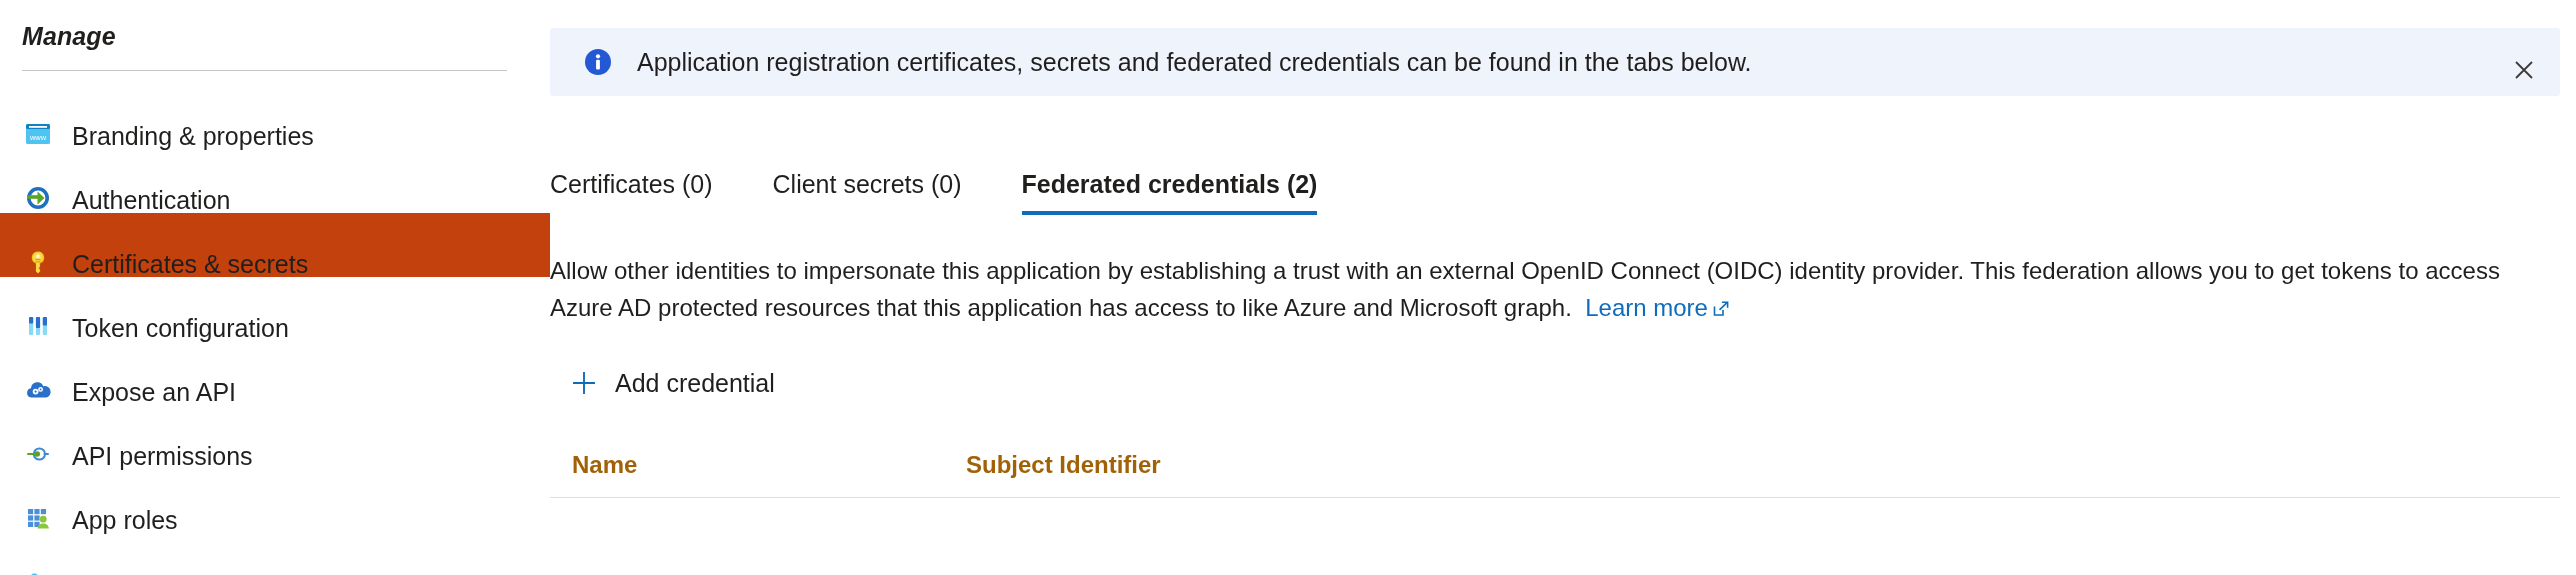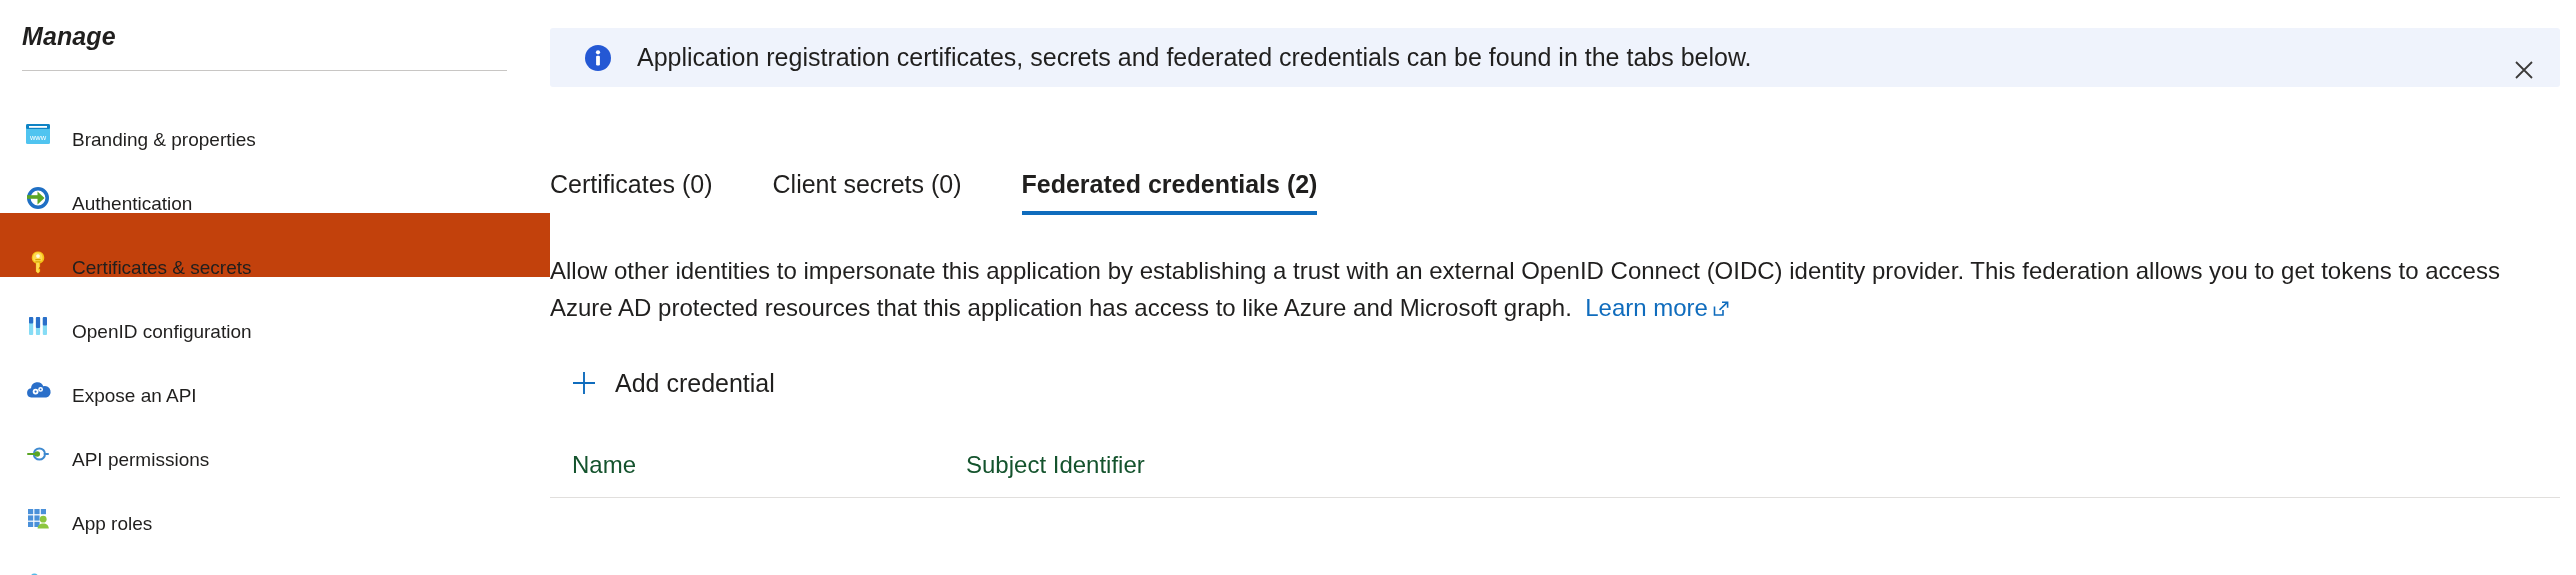--- a/index.html
+++ b/index.html
@@ -24,28 +24,28 @@
     height: 64px; display: flex; align-items: flex-end;
     padding-left: 23px; cursor: pointer;
   }
   .nav-item.selected { background: #c2410c; }
   .nav-icon {
     width: 30px; height: 30px; flex: 0 0 30px;
     display: flex; align-items: center; justify-content: center;
     margin-right: 19px;
   }
   .nav-icon svg { display: block; }
-  .nav-label { font-size: 19px; color: #201f1e; line-height: 1; }
+  .nav-label { font-size: 25px; color: #201f1e; line-height: 1; }
 
   
   .main { flex: 1 1 auto; position: relative; padding-left: 7px; }
 
   .info-banner {
     position: absolute; left: 0; top: 28px; right: 16px;
-    height: 59px; background: #eff3fc; border-radius: 3px;
+    height: 68px; background: #eff3fc; border-radius: 3px;
     display: flex; align-items: center;
   }
   .info-icon { margin-left: 31px; margin-right: 22px; flex: 0 0 auto; display:flex; }
   .info-text { font-size: 25px; color: #201f1e; }
   .banner-close {
     position: absolute; right: 0; top: 0; width: 72px; height: 84px;
     display: flex; align-items: center; justify-content: center;
     cursor: pointer;
   }
   .banner-close svg { display:block; }
@@ -72,21 +72,21 @@
 
   .add-credential {
     position: absolute; left: 20px; top: 369px;
     display: flex; align-items: flex-start; cursor: pointer;
   }
   .plus-icon { margin-right: 17px; display:flex; }
   .add-credential-label { font-size: 25px; color: #201f1e; }
 
   .table { position: absolute; left: 0; top: 440px; right: 16px; }
   .table-head { display: flex; padding: 0 0 0 22px; height: 50px; align-items: center; }
-  .th { font-size: 24px; font-weight: normal; color: #14532d; }
+  .th { font-size: 24px; font-weight: bold; color: #a16207; }
   .th.name { width: 394px; flex: 0 0 394px; }
   .th.subject { flex: 1 1 auto; }
   .table-rule { height: 1px; background: #e1dfdd; margin-top: 7px; }
   .empty-message {
     position: absolute; left: 0; top: 527px;
     font-size: 25px; color: #201f1e;
   }
 </style>
 </head>
 <body>
@@ -138,21 +138,21 @@
         <span class="nav-icon">
           <svg width="28" height="28" viewBox="0 0 28 28">
             <rect x="5" y="5" width="4.2" height="18" rx="1" fill="#86dcf5"></rect>
             <rect x="11.9" y="5" width="4.2" height="18" rx="1" fill="#86dcf5"></rect>
             <rect x="18.8" y="5" width="4.2" height="18" rx="1" fill="#86dcf5"></rect>
             <rect x="5" y="5" width="4.2" height="6.5" rx="1" fill="#2a6fc9"></rect>
             <rect x="11.9" y="5" width="4.2" height="11" rx="1" fill="#2a6fc9"></rect>
             <rect x="18.8" y="5" width="4.2" height="8.5" rx="1" fill="#2a6fc9"></rect>
           </svg>
         </span>
-        <span class="nav-label">OpenID configuration</span>
+        <span class="nav-label">Token configuration</span>
       </div>
 
       <div class="nav-item">
         <span class="nav-icon">
           <svg width="28" height="28" viewBox="0 0 28 28">
             <path d="M7.2 21.6A4.7 4.7 0 0 1 7 12.3a6.4 6.4 0 0 1 12.3-2.1 4.9 4.9 0 0 1 2.9 11.4z" fill="#2a6fc9"></path>
             <circle cx="11.6" cy="15.6" r="2.9" fill="#ffffff"></circle>
             <circle cx="11.6" cy="15.6" r="1.1" fill="#2a6fc9"></circle>
             <circle cx="16.6" cy="13.4" r="2.4" fill="#ffffff"></circle>
             <circle cx="16.6" cy="13.4" r="0.9" fill="#2a6fc9"></circle>

